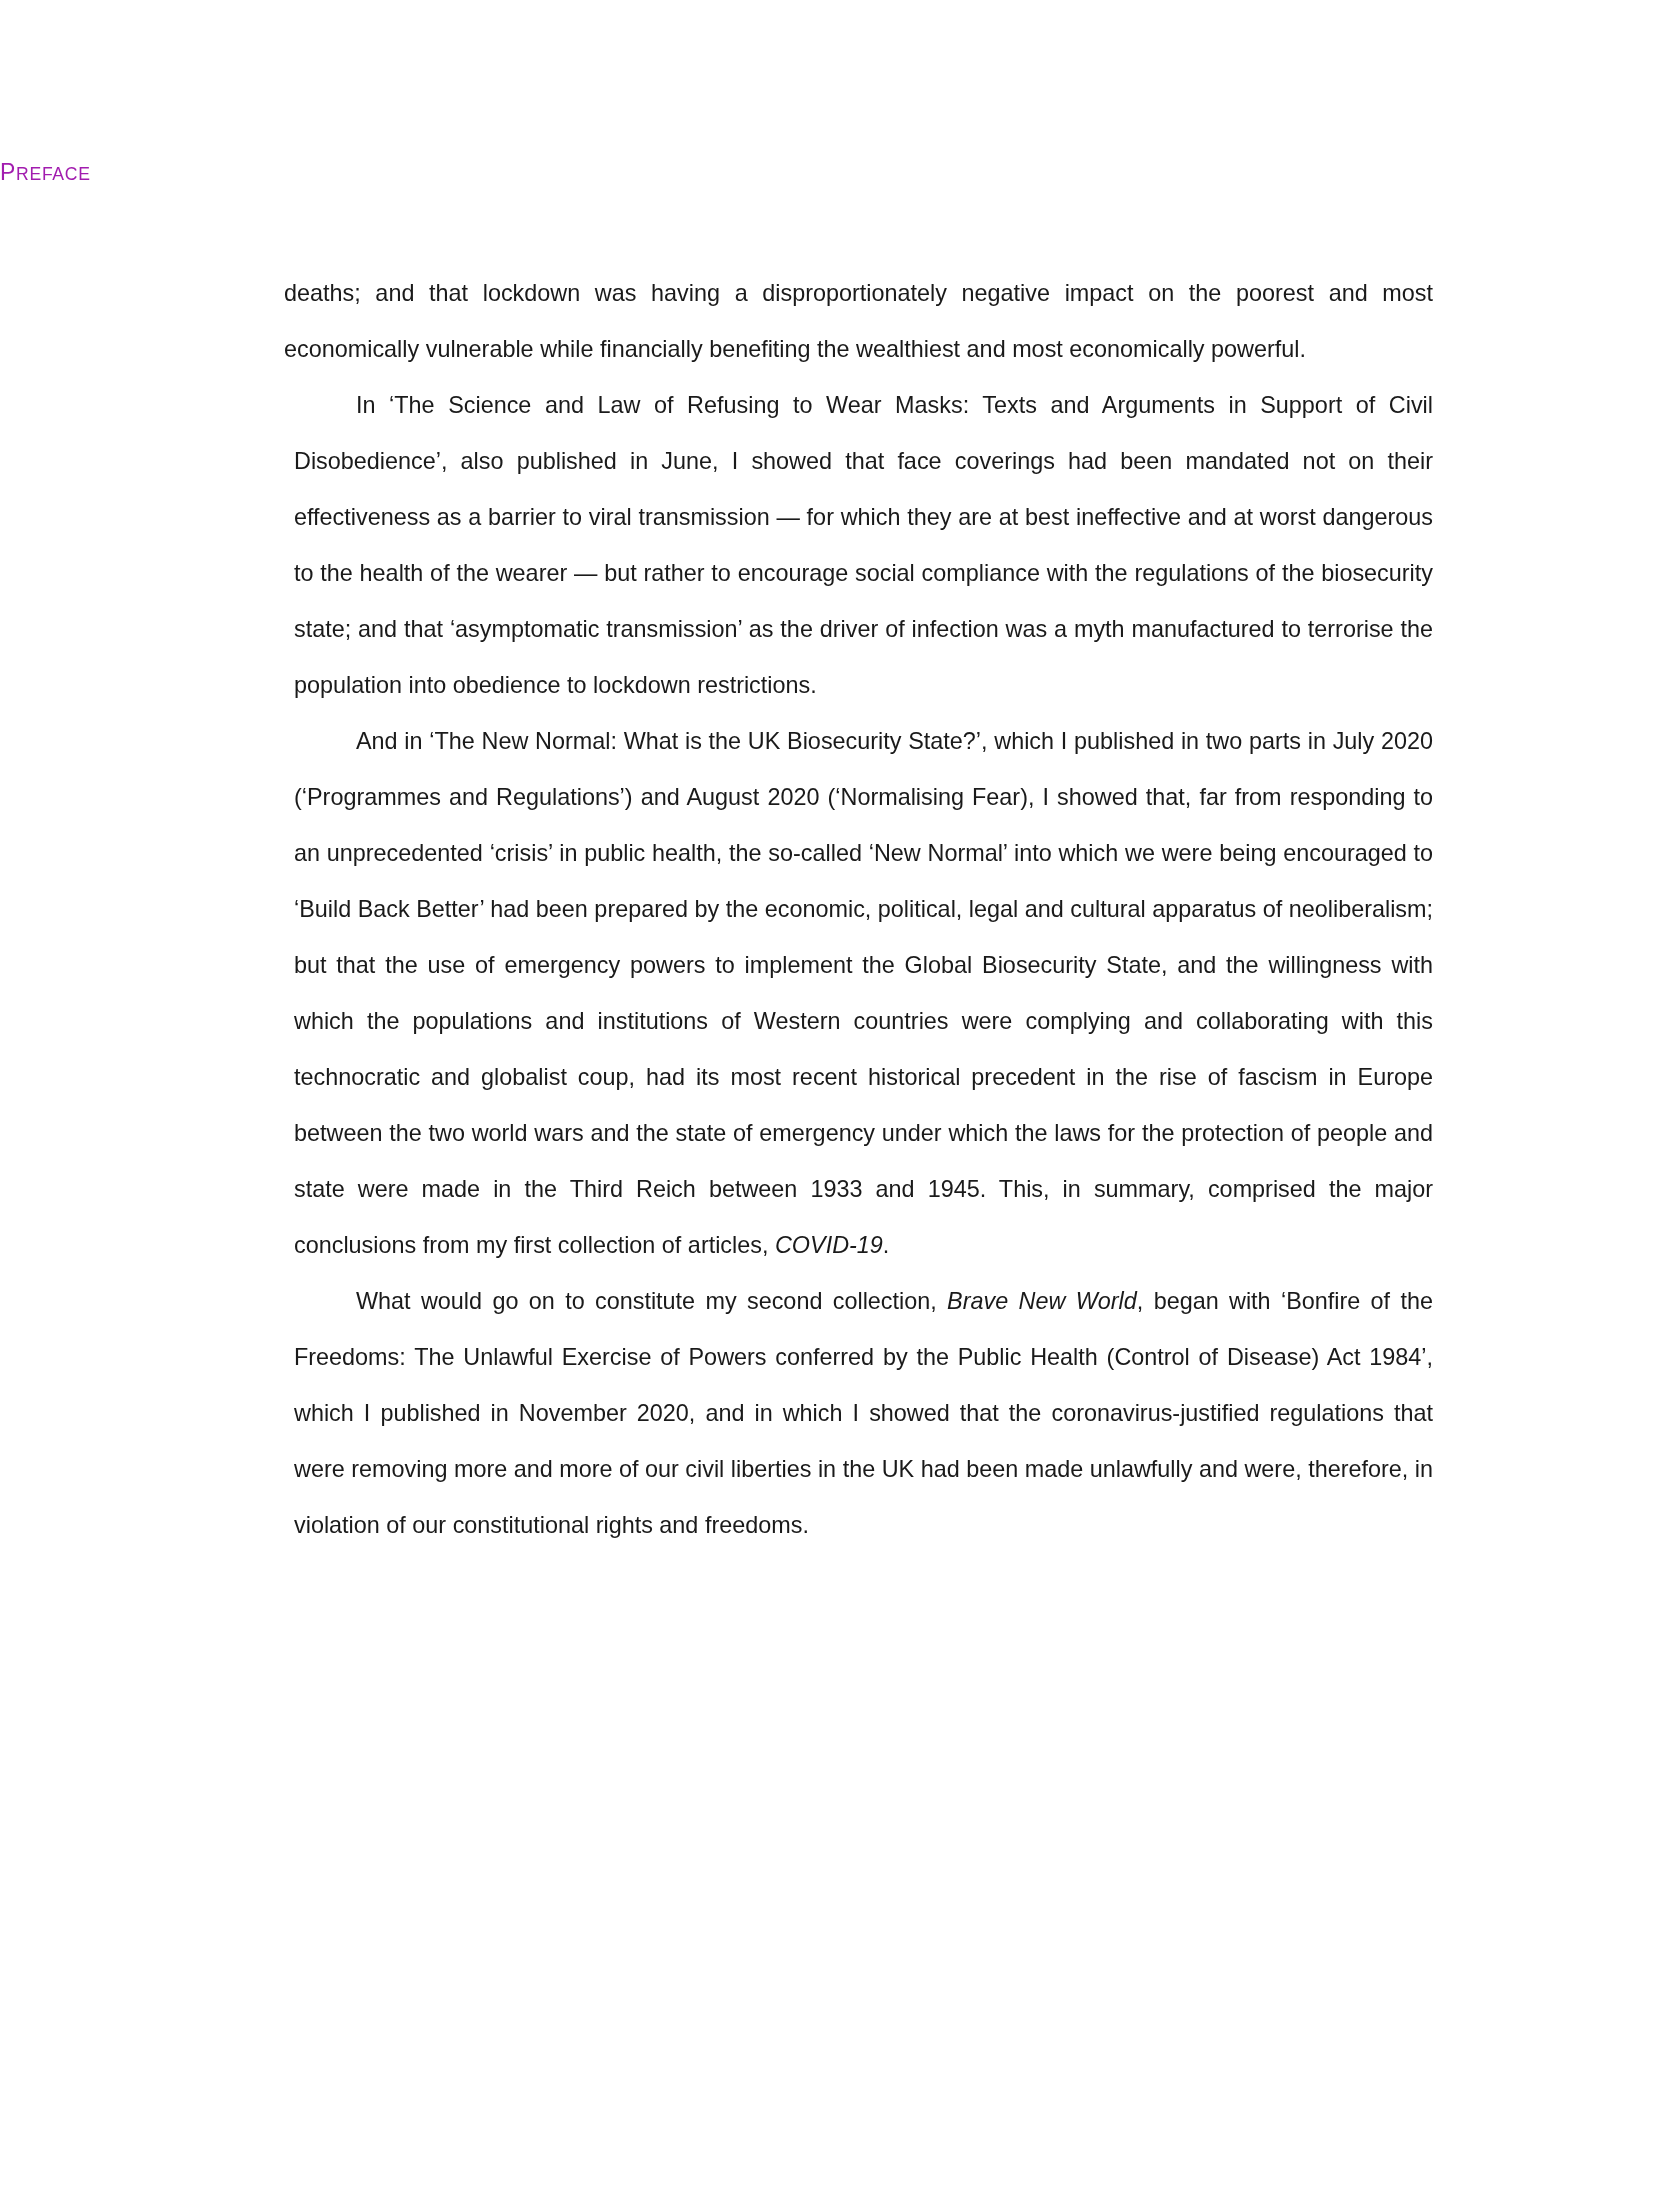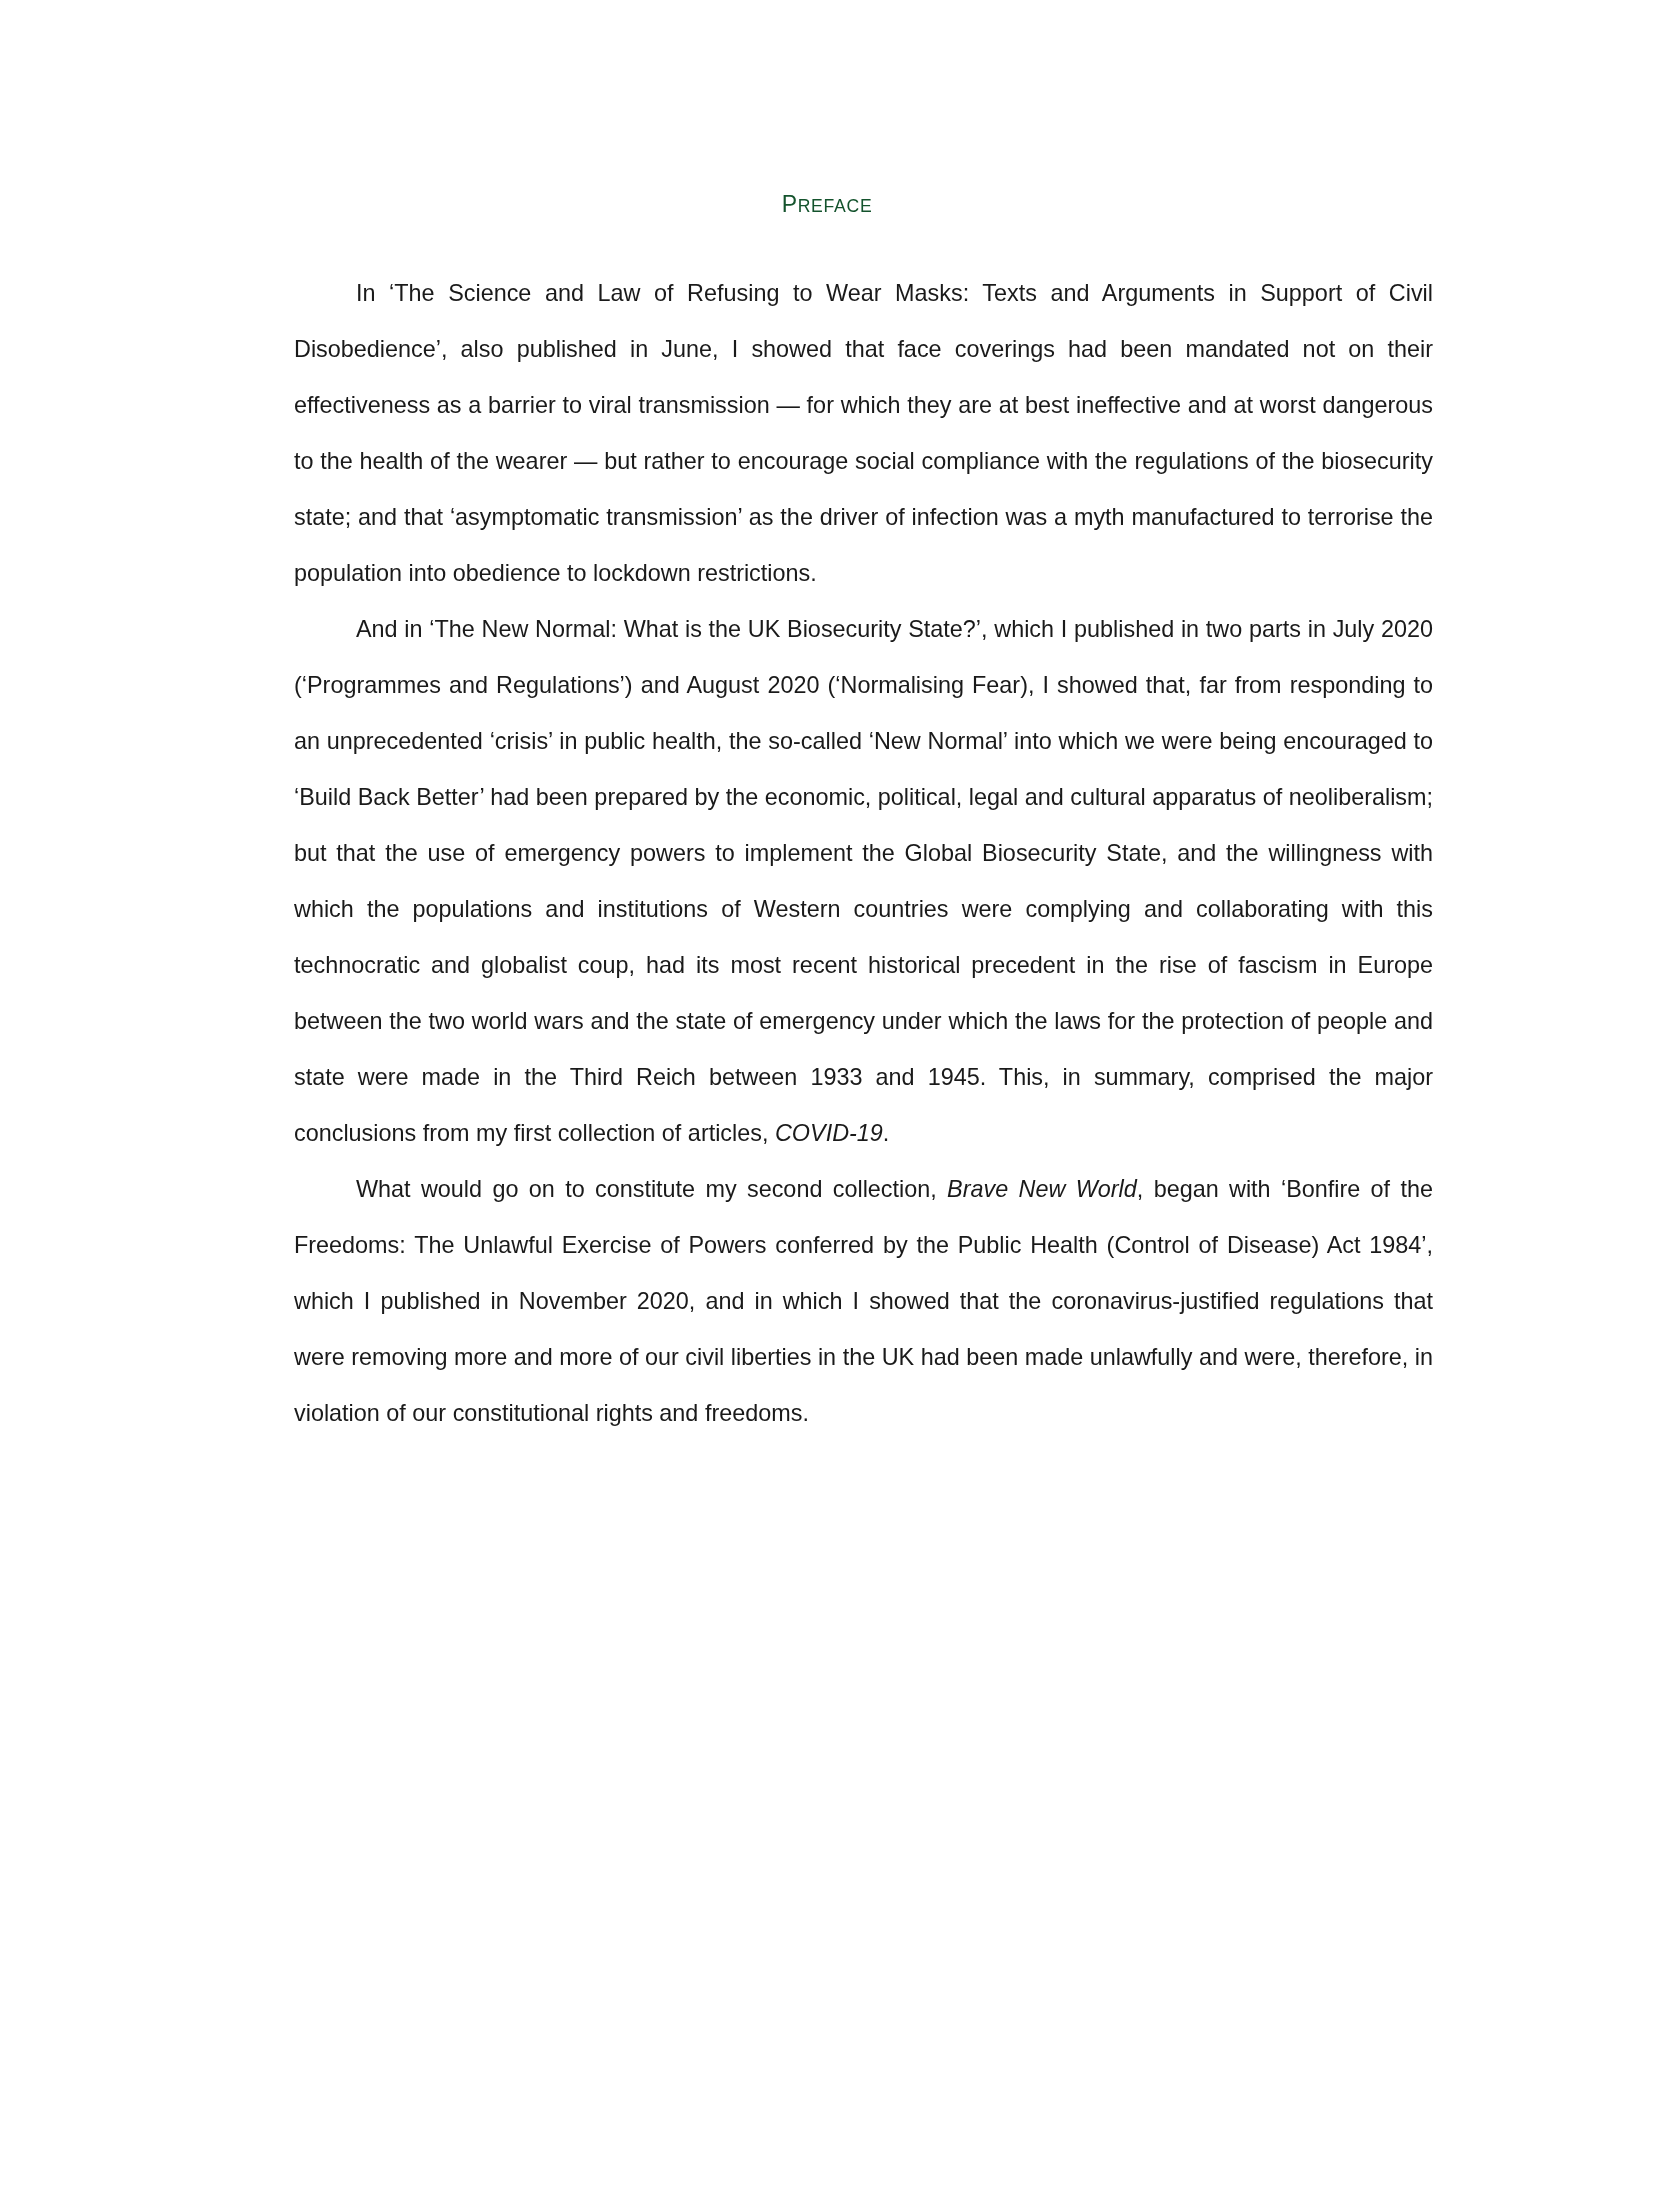--- a/index.html
+++ b/index.html
@@ -17,25 +17,23 @@
     height: 2448px;
     background: #ffffff;
     box-sizing: border-box;
     overflow: hidden;
   }
   .running-head {
     position: absolute;
     top: 159px;
     left: 0;
     width: 100%;
-    text-align: center;
     font-size: 17.6px;
     letter-spacing: 0.7px;
-    color: #14532d;
-    margin-top: 32px;
+    color: #a21caf;
   }
   .running-head .small-caps-first {
     font-size: 23px;
   }
   .body-block {
     position: absolute;
     top: 265px;
     left: 284px;
     width: 1149px;
   }
@@ -58,19 +56,20 @@
 </head>
 <body>
 
 <div class="page">
 
   <div class="running-head">
     <span class="small-caps-first">P</span><span>REFACE</span>
   </div>
 
   <div class="body-block" id="body-block">
+      <p class="para"><span>deaths; and that lockdown was having a disproportionately negative impact on the poorest and most economically vulnerable while financially benefiting the wealthiest and most economically powerful.</span></p>
       <p class="para indent"><span>In ‘The Science and Law of Refusing to Wear Masks: Texts and Arguments in Support of Civil Disobedience’, also published in June, I showed that face coverings had been mandated not on their effectiveness as a barrier to viral transmission — for which they are at best ineffective and at worst dangerous to the health of the wearer — but rather to encourage social compliance with the regulations of the biosecurity state; and that ‘asymptomatic transmission’ as the driver of infection was a myth manufactured to terrorise the population into obedience to lockdown restrictions.</span></p>
       <p class="para indent"><span>And in ‘The New Normal: What is the UK Biosecurity State?’, which I published in two parts in July 2020 (‘Programmes and Regulations’) and August 2020 (‘Normalising Fear), I showed that, far from responding to an unprecedented ‘crisis’ in public health, the so-called ‘New Normal’ into which we were being encouraged to ‘Build Back Better’ had been prepared by the economic, political, legal and cultural apparatus of neoliberalism; but that the use of emergency powers to implement the Global Biosecurity State, and the willingness with which the populations and institutions of Western countries were complying and collaborating with this technocratic and globalist coup, had its most recent historical precedent in the rise of fascism in Europe between the two world wars and the state of emergency under which the laws for the protection of people and state were made in the Third Reich between 1933 and 1945. This, in summary, comprised the major conclusions from my first collection of articles, </span><em>COVID-19</em><span>.</span></p>
       <p class="para indent"><span>What would go on to constitute my second collection, </span><em>Brave New World</em><span>, began with ‘Bonfire of the Freedoms: The Unlawful Exercise of Powers conferred by the Public Health (Control of Disease) Act 1984’, which I published in November 2020, and in which I showed that the coronavirus-justified regulations that were removing more and more of our civil liberties in the UK had been made unlawfully and were, therefore, in violation of our constitutional rights and freedoms.</span></p>
     </div>
 
 </div>
 
 
 </body></html>

